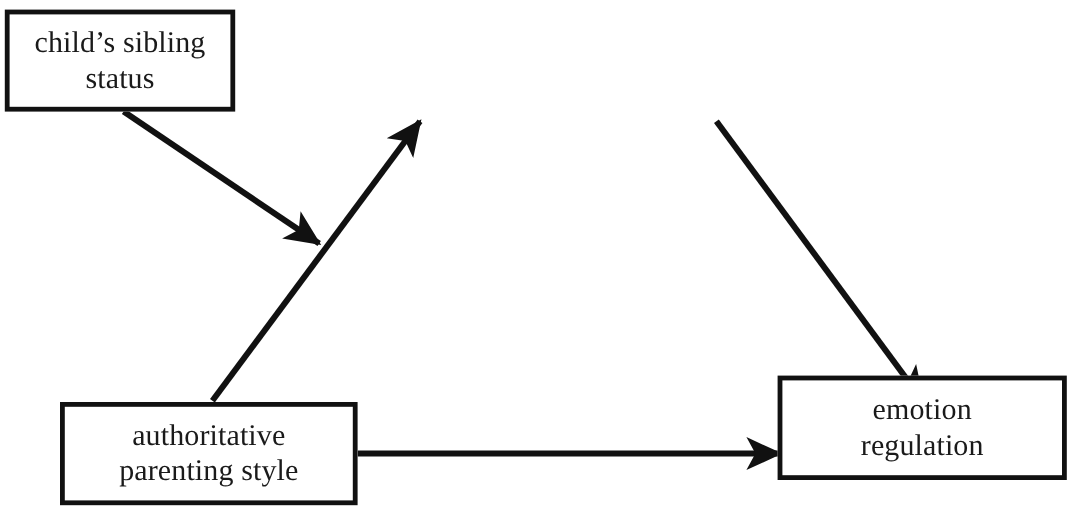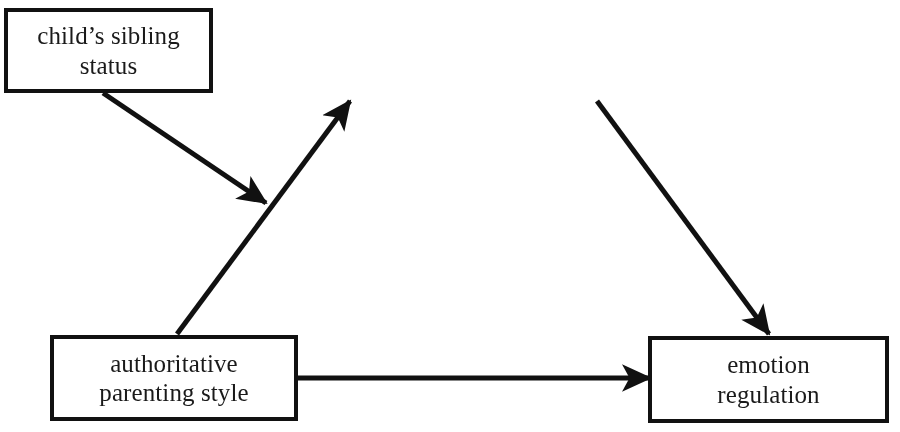--- a/index.html
+++ b/index.html
@@ -40,38 +40,38 @@
     font-size: 25px;
     line-height: 1.18;
     color: #1a1a1a;
     letter-spacing: 0.1px;
     white-space: pre-line;
     padding: 0 6px;
   }
   #node-sibling-status {
     left: 4px;
     top: 8px;
-    width: 209px;
+    width: 192px;
     height: 85px;
   }
   #node-sleep-problems {
     left: 348px;
     top: 54px;
     width: 248px;
     height: 85px;
   }
   #node-parenting-style {
     left: 50px;
     top: 335px;
     width: 248px;
     height: 86px;
   }
   #node-emotion-regulation {
     left: 648px;
-    top: 336px;
+    top: 313px;
     width: 241px;
     height: 87px;
   }
 </style>
 </head>
 <body>
 
 <div id="diagram-root">
 
   <svg id="edges-layer" viewBox="0 0 900 432" width="900" height="432" xmlns="http://www.w3.org/2000/svg">

